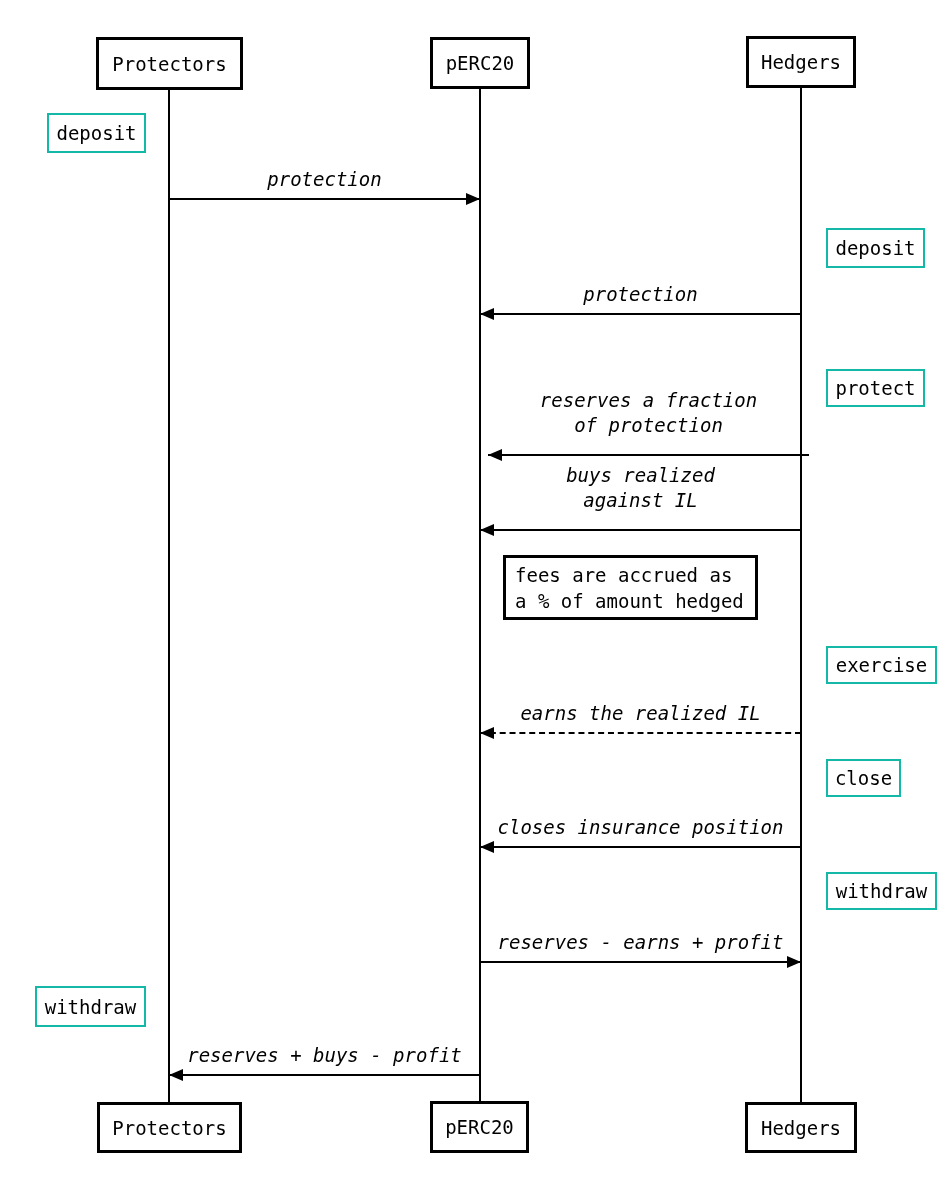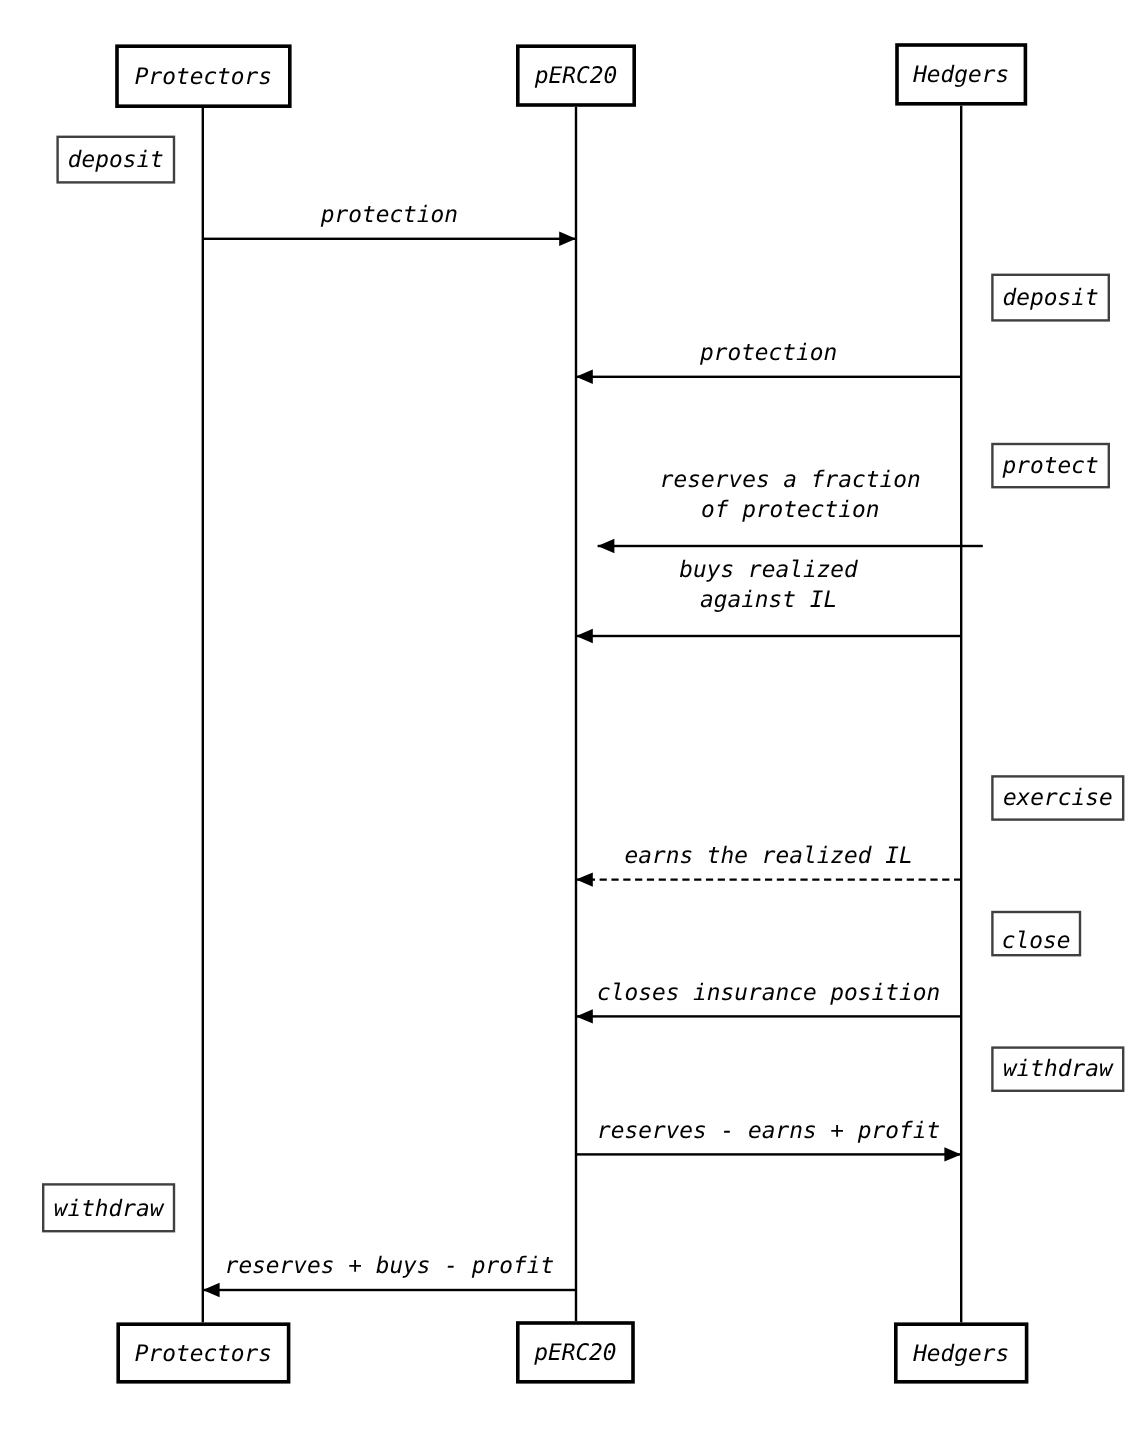--- a/index.html
+++ b/index.html
@@ -13,24 +13,23 @@
     overflow:hidden;
   }
   .box{
     position:absolute;
     box-sizing:border-box;
     background:#ffffff;
     display:flex;
     align-items:center;
     justify-content:center;
     white-space:nowrap;
-    font-style:italic;
   }
   .actor{border:3px solid #000000;}
-  .side{border:2px solid #404040;}
+  .side{border:2px solid #14b8a6;}
   .notebox{
     position:absolute;
     box-sizing:border-box;
     border:3px solid #000000;
     background:#ffffff;
     display:flex;
     align-items:center;
     padding-left:9px;
     white-space:pre-line;
     line-height:26px;
@@ -85,42 +84,46 @@
   </div>
   <div class="box side" style="left:826px;top:228px;width:99px;height:40px;">
     <span>deposit</span>
   </div>
   <div class="box side" style="left:826px;top:342px;width:99px;height:38px;margin-top:27px;">
     <span>protect</span>
   </div>
   <div class="box side" style="left:826px;top:646px;width:111px;height:38px;text-align:center;">
     <span>exercise</span>
   </div>
-  <div class="box side" style="left:826px;top:759px;width:75px;height:38px;align-items:flex-end;">
+  <div class="box side" style="left:826px;top:759px;width:75px;height:38px;">
     <span>close</span>
   </div>
   <div class="box side" style="left:826px;top:872px;width:111px;height:38px;">
     <span>withdraw</span>
   </div>
   <div class="box side" style="left:35px;top:986px;width:111px;height:41px;">
     <span>withdraw</span>
   </div>
 
+  <div class="notebox" style="left:503px;top:555px;width:255px;height:65px;">
+    <span>fees are accrued as
+a % of amount hedged</span>
+  </div>
 
   <div class="msg msg-solid" style="left:169px;top:198px;width:311px;">
     <div class="msg-label" style="bottom:8px;">protection</div>
     <div class="ah ah-right"></div>
   </div>
 
   <div class="msg msg-solid" style="left:480px;top:313px;width:321px;">
     <div class="msg-label" style="bottom:8px;">protection</div>
     <div class="ah ah-left"></div>
   </div>
 
-  <div class="msg msg-solid" style="left:498px;top:454px;width:321px;">
+  <div class="msg msg-solid" style="left:488px;top:454px;width:321px;">
     <div class="msg-label" style="bottom:18px;">reserves a fraction
 of protection</div>
     <div class="ah ah-left"></div>
   </div>
 
   <div class="msg msg-solid" style="left:480px;top:529px;width:321px;">
     <div class="msg-label" style="bottom:18px;">buys realized
 against IL</div>
     <div class="ah ah-left"></div>
   </div>

